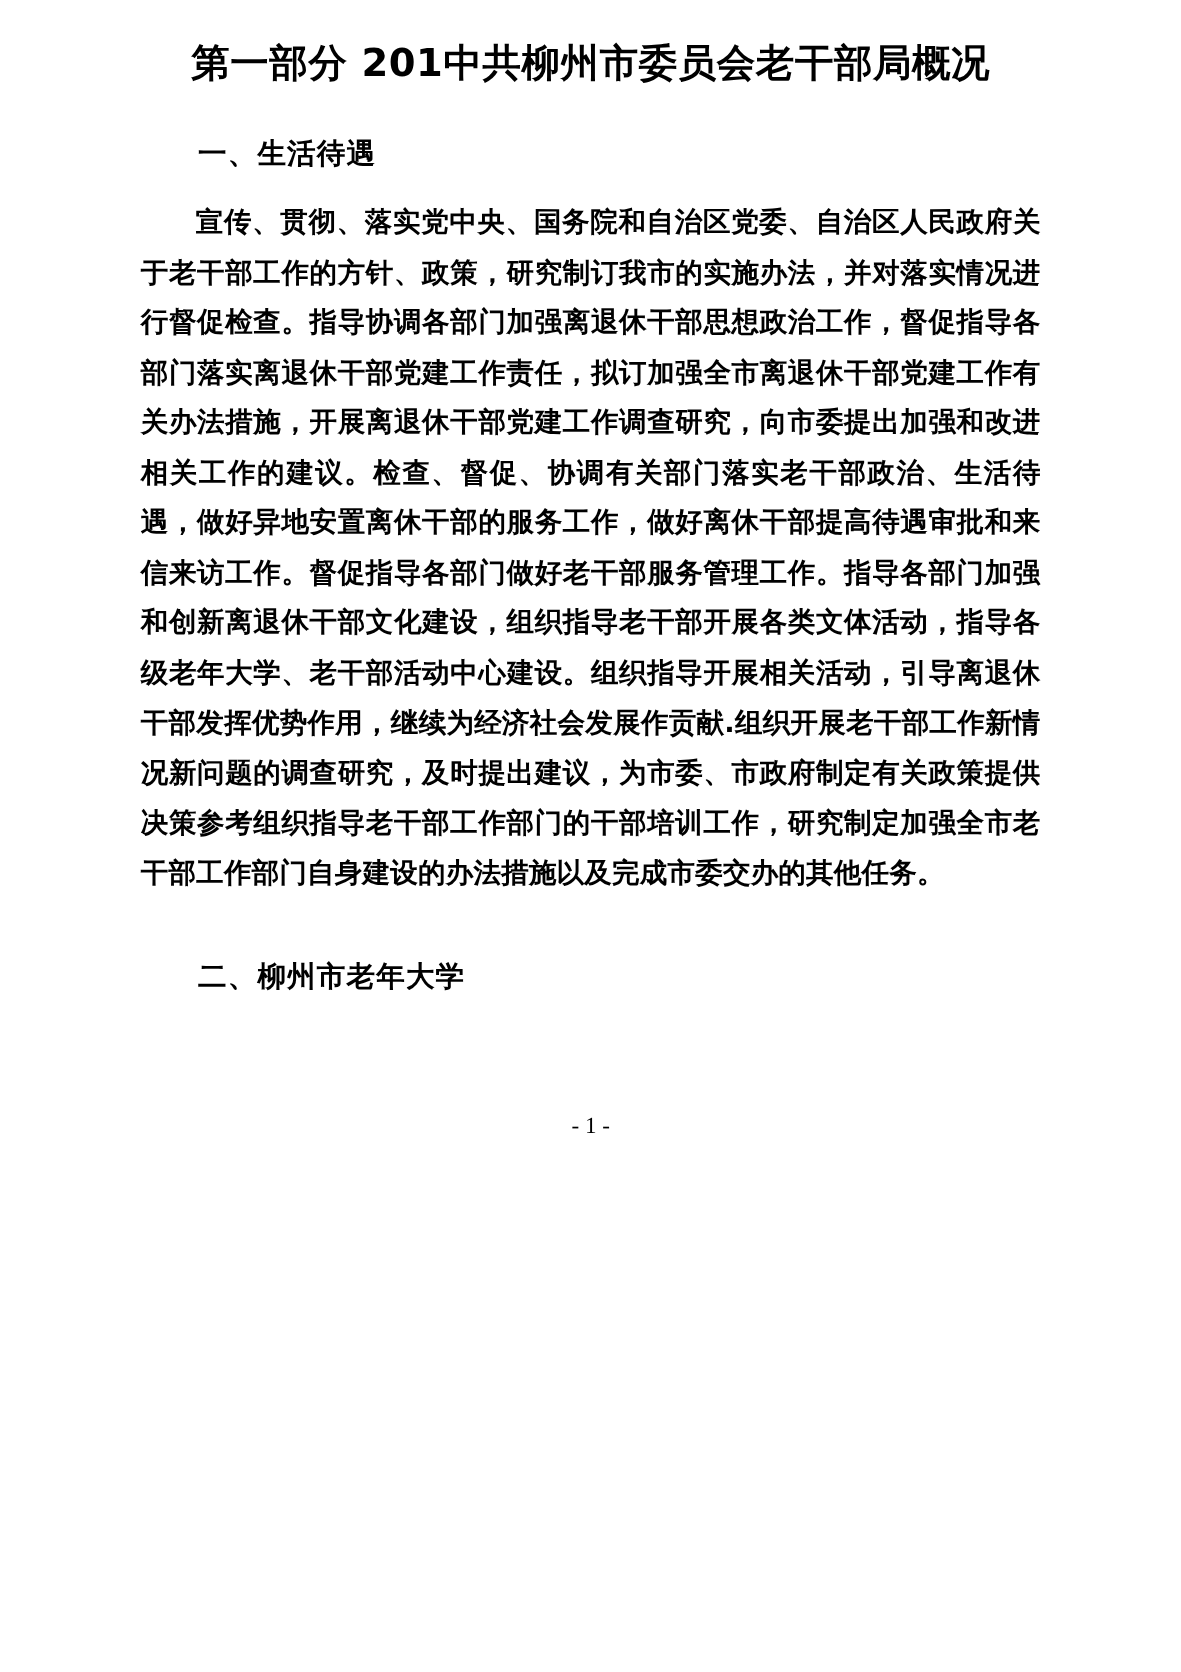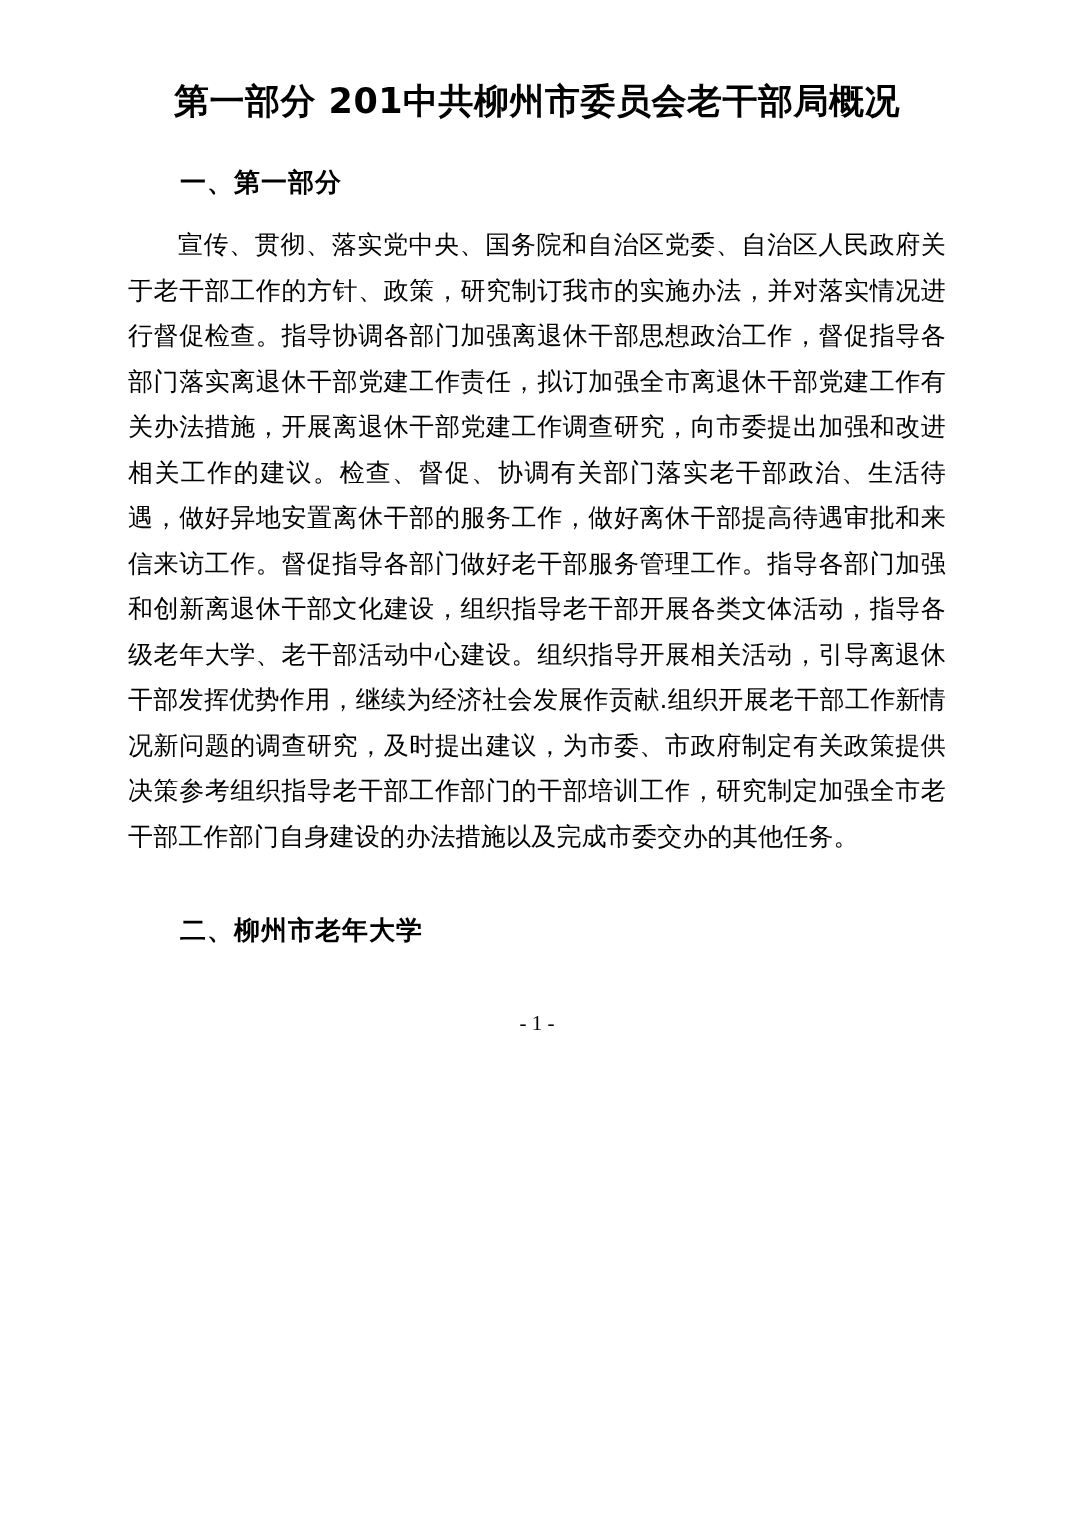--- a/index.html
+++ b/index.html
@@ -12,21 +12,21 @@
     height: 1520px;
     font-family: "DejaVu Sans", sans-serif;
     color: #000000;
     position: relative;
     overflow: hidden;
   }
   .page {
     width: 1074px;
     height: 1064px;
     box-sizing: border-box;
-    padding: 78px 128px 0 128px;
+    padding: 35px 128px 0 128px;
     position: relative;
   }
   .doc-title {
     font-size: 35px;
     font-weight: bold;
     line-height: 1.35;
     text-align: center;
     margin: 0 0 0 0;
     letter-spacing: 0.5px;
   }
@@ -38,40 +38,41 @@
     letter-spacing: 1px;
   }
   .body-para {
     font-size: 25px;
     line-height: 1.82;
     text-align: justify;
     text-align-last: left;
     text-indent: 50px;
     margin: 22px 0 0 0;
     letter-spacing: 0.2px;
+    font-weight: bold;
   }
   .spacer-sm { height: 14px; }
   .page-number {
     position: absolute;
     bottom: 28px;
     left: 0;
     width: 100%;
     text-align: center;
     font-size: 21px;
     font-family: "Liberation Serif", serif;
   }
 </style>
 </head>
 <body>
 
 <div class="page">
 
   <h1 class="doc-title">第一部分 201中共柳州市委员会老干部局概况</h1>
 
-  <h2 class="section-heading">一、第一部分</h2>
+  <h2 class="section-heading">一、生活待遇</h2>
 
   <p class="body-para">宣传、贯彻、落实党中央、国务院和自治区党委、自治区人民政府关于老干部工作的方针、政策，研究制订我市的实施办法，并对落实情况进行督促检查。指导协调各部门加强离退休干部思想政治工作，督促指导各部门落实离退休干部党建工作责任，拟订加强全市离退休干部党建工作有关办法措施，开展离退休干部党建工作调查研究，向市委提出加强和改进相关工作的建议。检查、督促、协调有关部门落实老干部政治、生活待遇，做好异地安置离休干部的服务工作，做好离休干部提高待遇审批和来信来访工作。督促指导各部门做好老干部服务管理工作。指导各部门加强和创新离退休干部文化建设，组织指导老干部开展各类文体活动，指导各级老年大学、老干部活动中心建设。组织指导开展相关活动，引导离退休干部发挥优势作用，继续为经济社会发展作贡献.组织开展老干部工作新情况新问题的调查研究，及时提出建议，为市委、市政府制定有关政策提供决策参考组织指导老干部工作部门的干部培训工作，研究制定加强全市老干部工作部门自身建设的办法措施以及完成市委交办的其他任务。</p>
 
   <div class="spacer-sm"></div>
 
   <h2 class="section-heading">二、柳州市老年大学</h2>
 
 
   <div class="page-number">- 1 -</div>
 </div>

